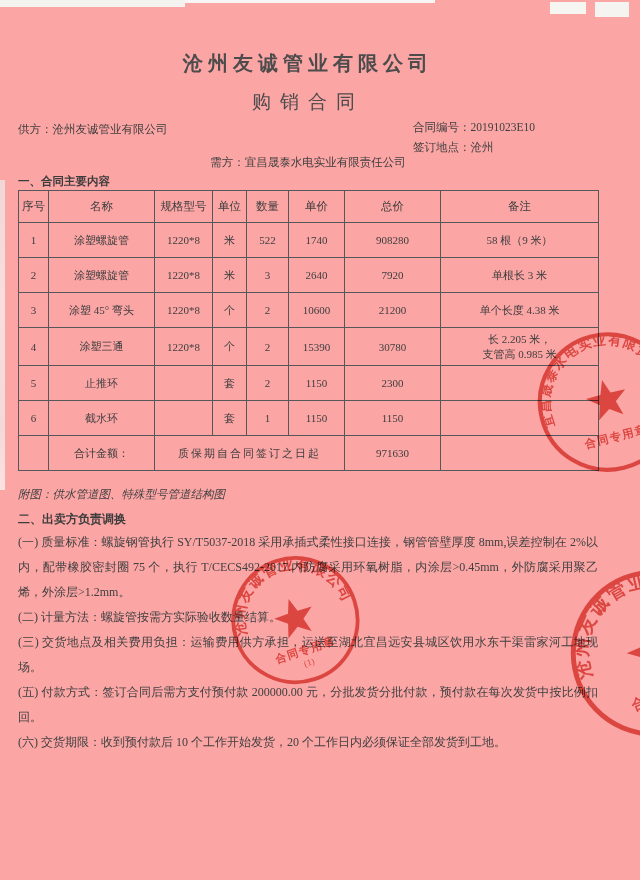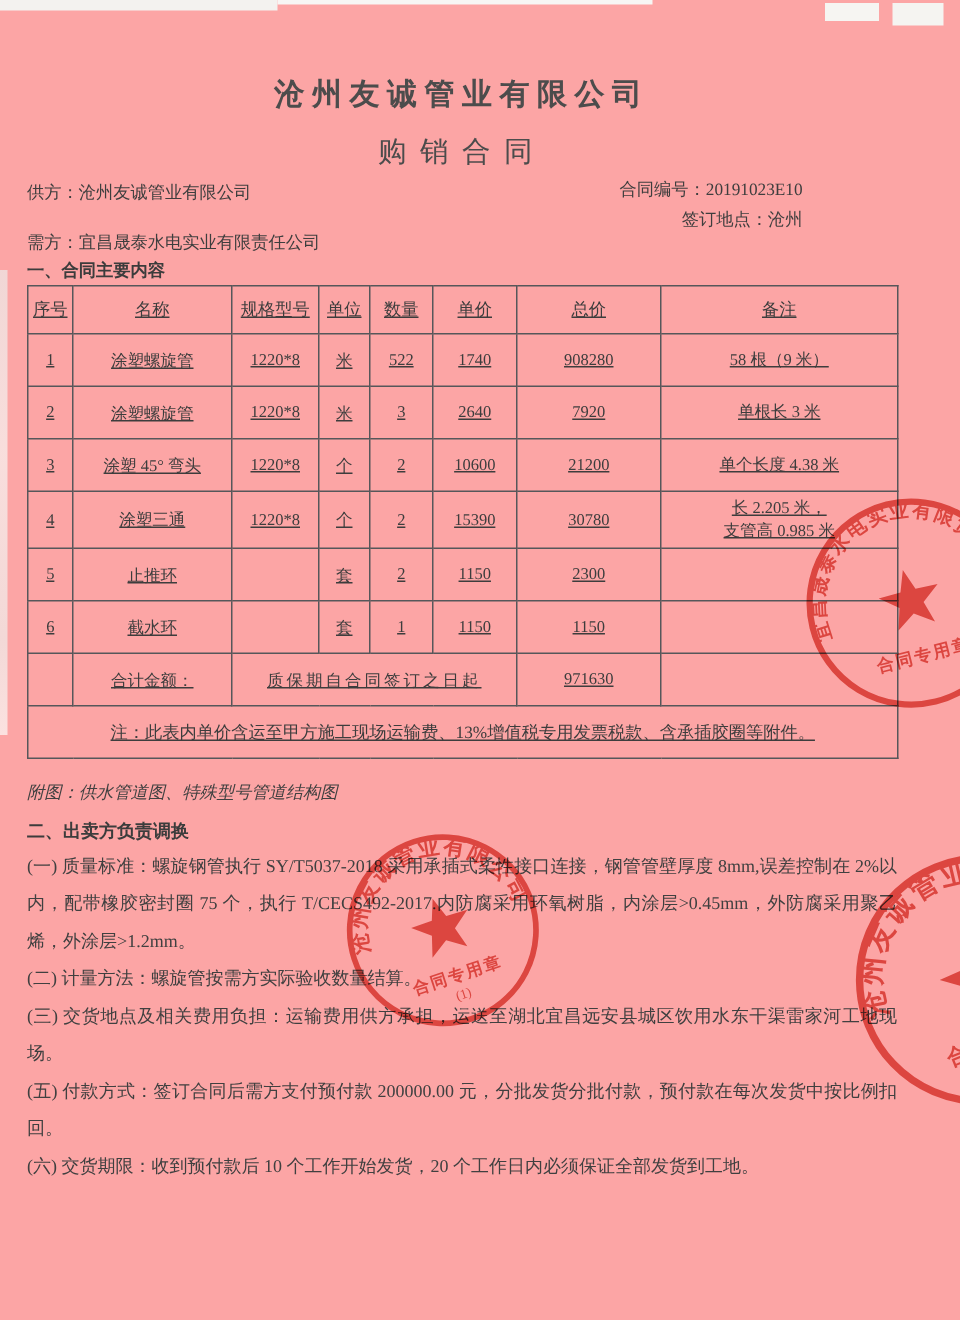--- a/index.html
+++ b/index.html
@@ -31,29 +31,29 @@
     font-size:20px;line-height:26px;font-weight:600;
     letter-spacing:5px;color:#4c4c4c;
   }
   h2.doctitle{
     margin:13px 0 0;text-align:center;
     font-size:19px;line-height:25px;font-weight:500;
     letter-spacing:9px;color:#4c4c4c;
   }
   .info{position:relative;margin-top:6px;font-size:11.5px;line-height:18px;color:#3e3e3e;}
   .info p{margin:0;}
-  .info .buyer-line{margin-top:15px;}
-  .meta{position:absolute;left:395px;top:-3px;line-height:20px;text-align:right;}
+  .info .buyer-line{margin-top:15px;text-align:center;}
+  .meta{position:absolute;left:395px;top:-3px;line-height:20px;}
   .meta p{margin:0;}
   .sec-heading{margin:1px 0 0;font-size:11.5px;line-height:18px;font-weight:600;color:#3c3c3c;}
 
   table.items{
     width:580px;margin-top:0;
     border-collapse:collapse;table-layout:fixed;
-    font-size:11px;color:#3d3d3d;text-decoration:underline;
+    font-size:11px;color:#3d3d3d;
   }
   table.items td,table.items th{
     border:1px solid #56575a;
     text-align:center;vertical-align:middle;
     padding:2px 3px;font-weight:normal;
     overflow:hidden;
   }
   table.items th{height:27px;font-size:11.5px;}
   table.items td{height:30px;}
   tr.row-4 td{height:33px;}
@@ -192,23 +192,20 @@
       <td>1150</td>
       <td class="pre"></td>
     </tr>
     <tr>
       <td></td>
       <td>合计金额：</td>
       <td class="amount-cn" colspan="4">质保期自合同签订之日起</td>
       <td>971630</td>
       <td></td>
     </tr>
-    <tr>
-      <td class="tfoot-note" colspan="8">注：此表内单价含运至甲方施工现场运输费、13%增值税专用发票税款、含承插胶圈等附件。</td>
-    </tr>
   </tbody>
     </table>
 
   <p class="attachment">附图：供水管道图、特殊型号管道结构图</p>
 
   <p class="sec2">二、出卖方负责调换</p>
 
   <div class="terms">
     <p>(一) 质量标准：螺旋钢管执行 SY/T5037-2018 采用承插式柔性接口连接，钢管管壁厚度 8mm,误差控制在 2%以内，配带橡胶密封圈 75 个，执行 T/CECS492-2017.内防腐采用环氧树脂，内涂层&gt;0.45mm，外防腐采用聚乙烯，外涂层&gt;1.2mm。</p>
     <p>(二) 计量方法：螺旋管按需方实际验收数量结算。</p>

